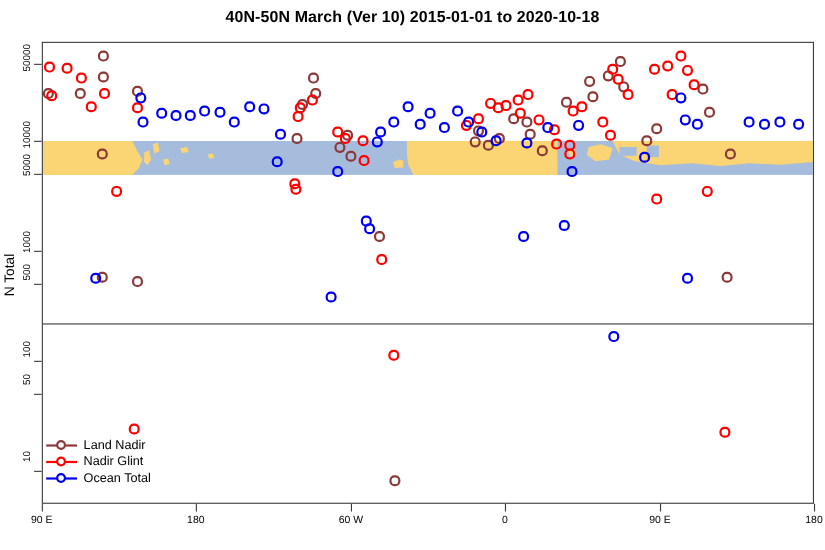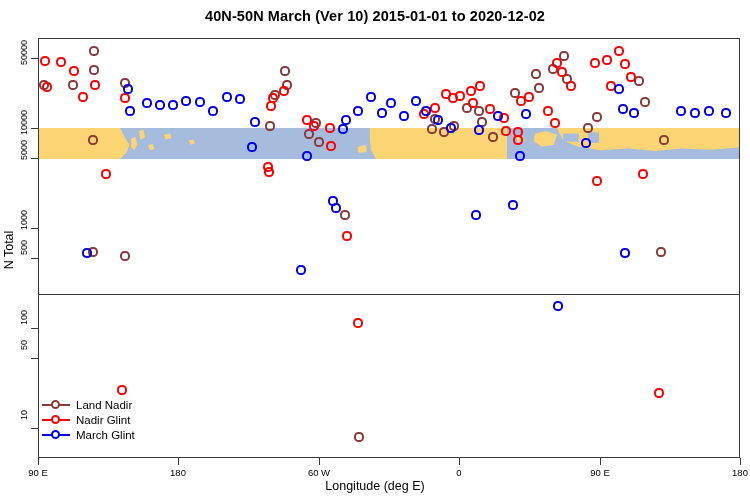--- a/index.html
+++ b/index.html
@@ -52,21 +52,21 @@
   .lgsym{position:relative;width:28px;height:15px;flex:0 0 28px;}
   .lgline{position:absolute;left:0;top:7px;width:28px;height:0;border-top:2.2px solid #000;}
   .lgring{position:absolute;left:9px;top:3px;width:9px;height:9px;border-radius:50%;box-sizing:border-box;background:#fff;}
   .lglab{font-size:11.5px;color:#000;padding-left:6px;white-space:nowrap;}
 </style>
 </head>
 <body>
 
 <div id="root">
 
-  <div id="title">40N-50N March (Ver 10)   2015-01-01 to 2020-12-02</div>
+  <div id="title">40N-50N March (Ver 10)   2015-01-01 to 2020-10-18</div>
 
   <div id="yaxis">
     <div id="ytitle">N Total</div>
   <div class="ytick" style="top: 58px;"></div>
       <div class="ylab" style="top: 40px;">50000</div>
       <div class="ytick" style="top: 128px;"></div>
       <div class="ylab" style="top: 110px;">10000</div>
       <div class="ytick" style="top: 158px;"></div>
       <div class="ylab" style="top: 140px;">5000</div>
       <div class="ytick" style="top: 228px;"></div>
@@ -251,25 +251,24 @@
           <div class="lgline" style="border-top-color: rgb(255, 0, 0);"></div>
           <div class="lgring" style="border: 2.1px solid rgb(255, 0, 0);"></div>
         </div>
         <div class="lglab">Nadir Glint</div>
       </div>
       <div class="lgrow">
         <div class="lgsym">
           <div class="lgline" style="border-top-color: rgb(0, 0, 238);"></div>
           <div class="lgring" style="border: 2.1px solid rgb(0, 0, 238);"></div>
         </div>
-        <div class="lglab">March Glint</div>
+        <div class="lglab">Ocean Total</div>
       </div>
     </div>
 
-  <div id="xtitle">Longitude (deg E)</div>
 
 <div class="xtick" style="left: 38px;"></div>
     <div class="xlab" style="left: 38px;">90 E</div>
     <div class="xtick" style="left: 178px;"></div>
     <div class="xlab" style="left: 178px;">180</div>
     <div class="xtick" style="left: 319px;"></div>
     <div class="xlab" style="left: 319px;">60 W</div>
     <div class="xtick" style="left: 459px;"></div>
     <div class="xlab" style="left: 459px;">0</div>
     <div class="xtick" style="left: 600px;"></div>

